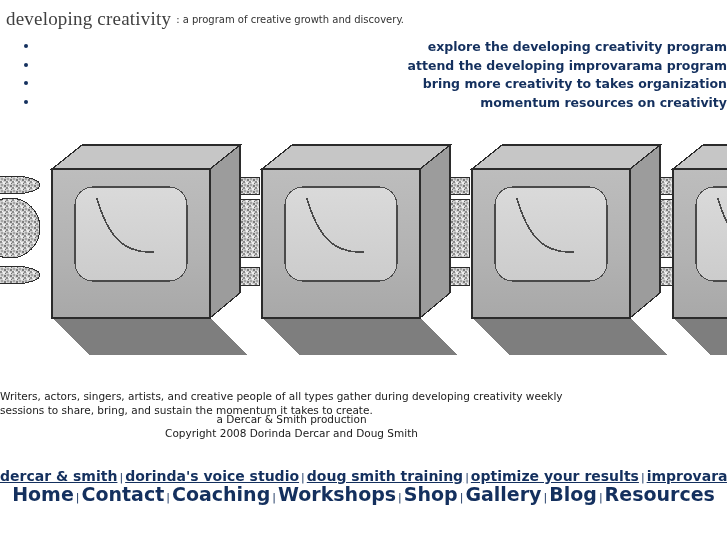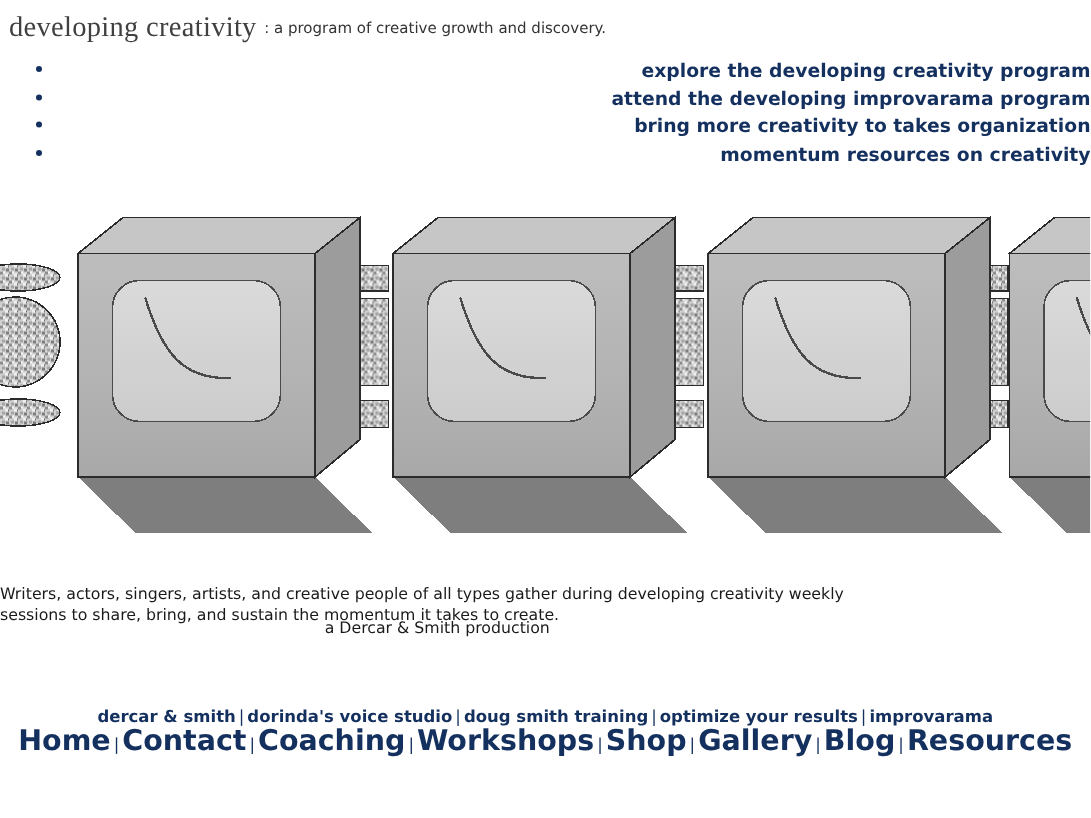--- a/index.html
+++ b/index.html
@@ -121,21 +121,21 @@
     line-height: 17px;
     white-space: nowrap;
   }
   .footer-link {
     font-size: 19px;
     font-weight: bold;
     color: #14305e;
     text-decoration: none;
     font-family: "DejaVu Sans", sans-serif;
   }
-  .footer-row-partners .footer-link { font-size: 11px; }
+  .footer-row-partners .footer-link { font-size: 14px; text-decoration: underline; }
   .footer-sep {
     font-size: 11px;
     color: #14305e;
     padding: 0 2px;
     font-weight: normal;
   }
 </style>
 </head>
 <body>
 
@@ -238,20 +238,21 @@
   </svg>
 </div>
 
 <div class="caption">
   <span class="caption-line">Writers, actors, singers, artists, and creative people of all types gather during developing creativity weekly</span>
   <span class="caption-line">sessions to share, bring, and sustain the momentum it takes to create.</span>
 </div>
 
 <div class="credits">
   <span class="credits-line">a Dercar &amp; Smith production</span>
+  <span class="credits-line">Copyright 2008 Dorinda Dercar and Doug Smith</span>
 </div>
 
 <div class="footer">
   <div class="footer-row footer-row-partners">
     <a class="footer-link" href="#">dercar &amp; smith</a><span class="footer-sep">|</span><a class="footer-link" href="#">dorinda's voice studio</a><span class="footer-sep">|</span><a class="footer-link" href="#">doug smith training</a><span class="footer-sep">|</span><a class="footer-link" href="#">optimize your results</a><span class="footer-sep">|</span><a class="footer-link" href="#">improvarama</a>
   </div>
   <div class="footer-row footer-row-pages">
     <a class="footer-link" href="#">Home</a><span class="footer-sep">|</span><a class="footer-link" href="#">Contact</a><span class="footer-sep">|</span><a class="footer-link" href="#">Coaching</a><span class="footer-sep">|</span><a class="footer-link" href="#">Workshops</a><span class="footer-sep">|</span><a class="footer-link" href="#">Shop</a><span class="footer-sep">|</span><a class="footer-link" href="#">Gallery</a><span class="footer-sep">|</span><a class="footer-link" href="#">Blog</a><span class="footer-sep">|</span><a class="footer-link" href="#">Resources</a>
   </div>
 </div>

